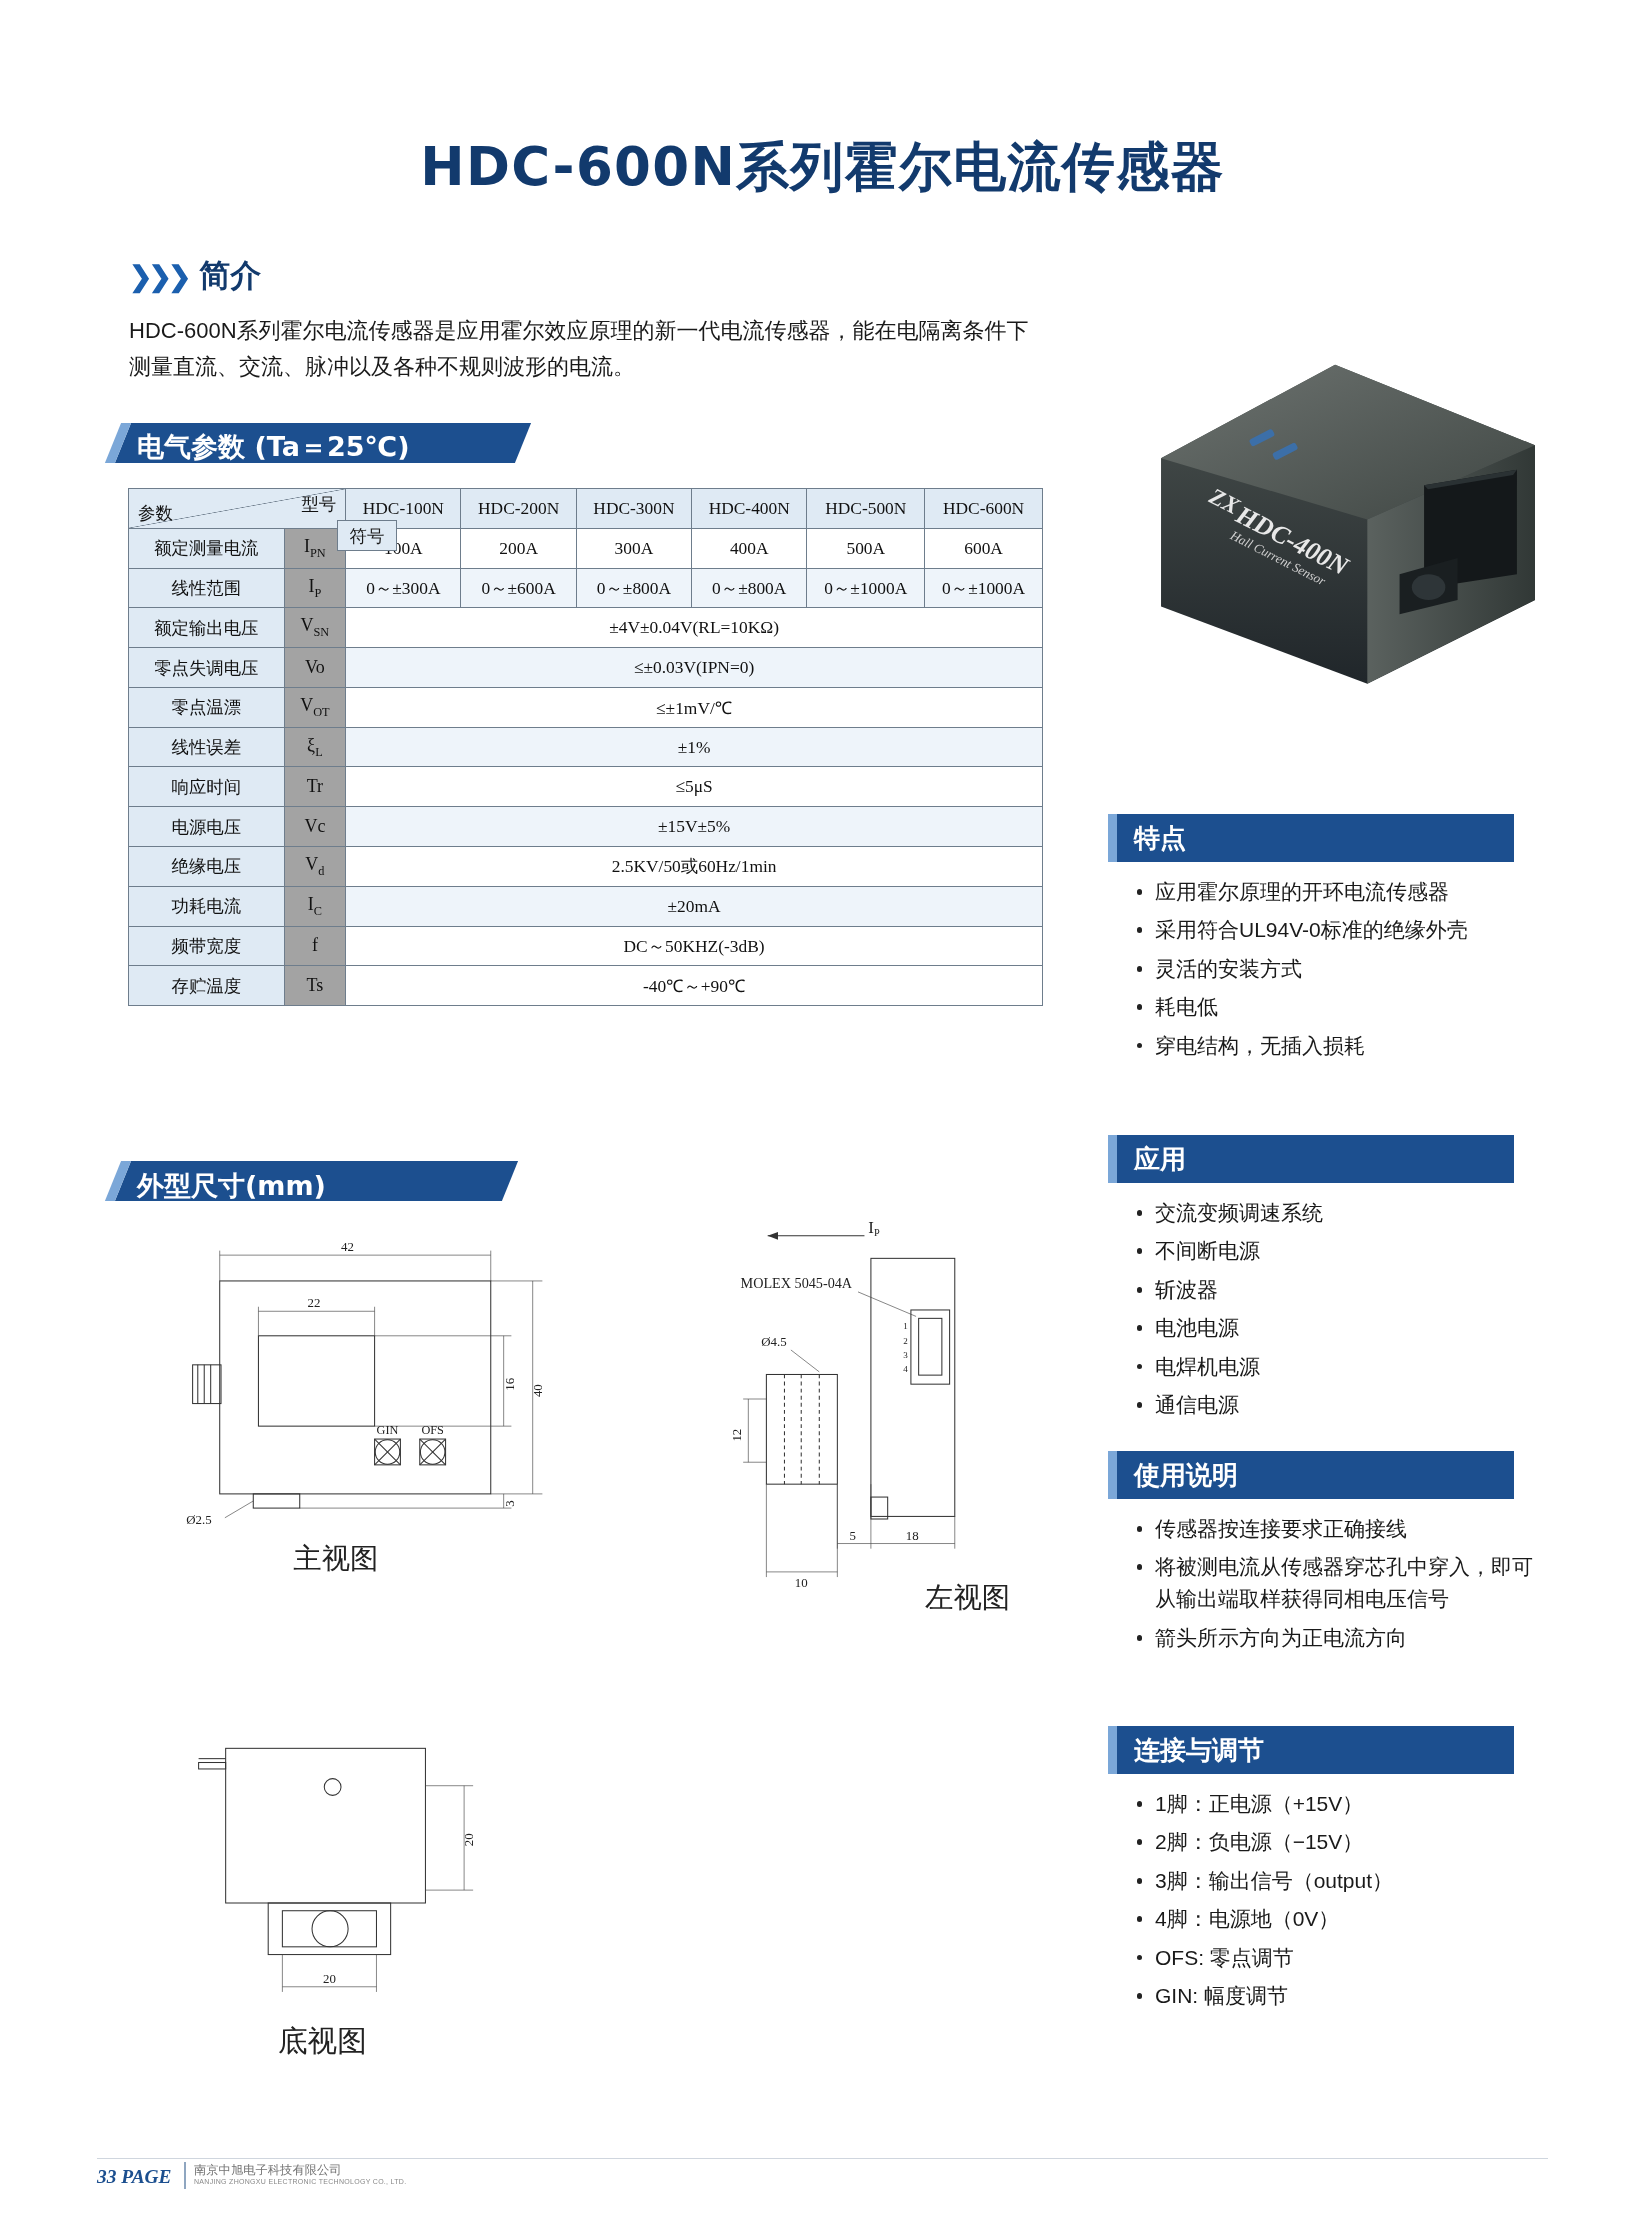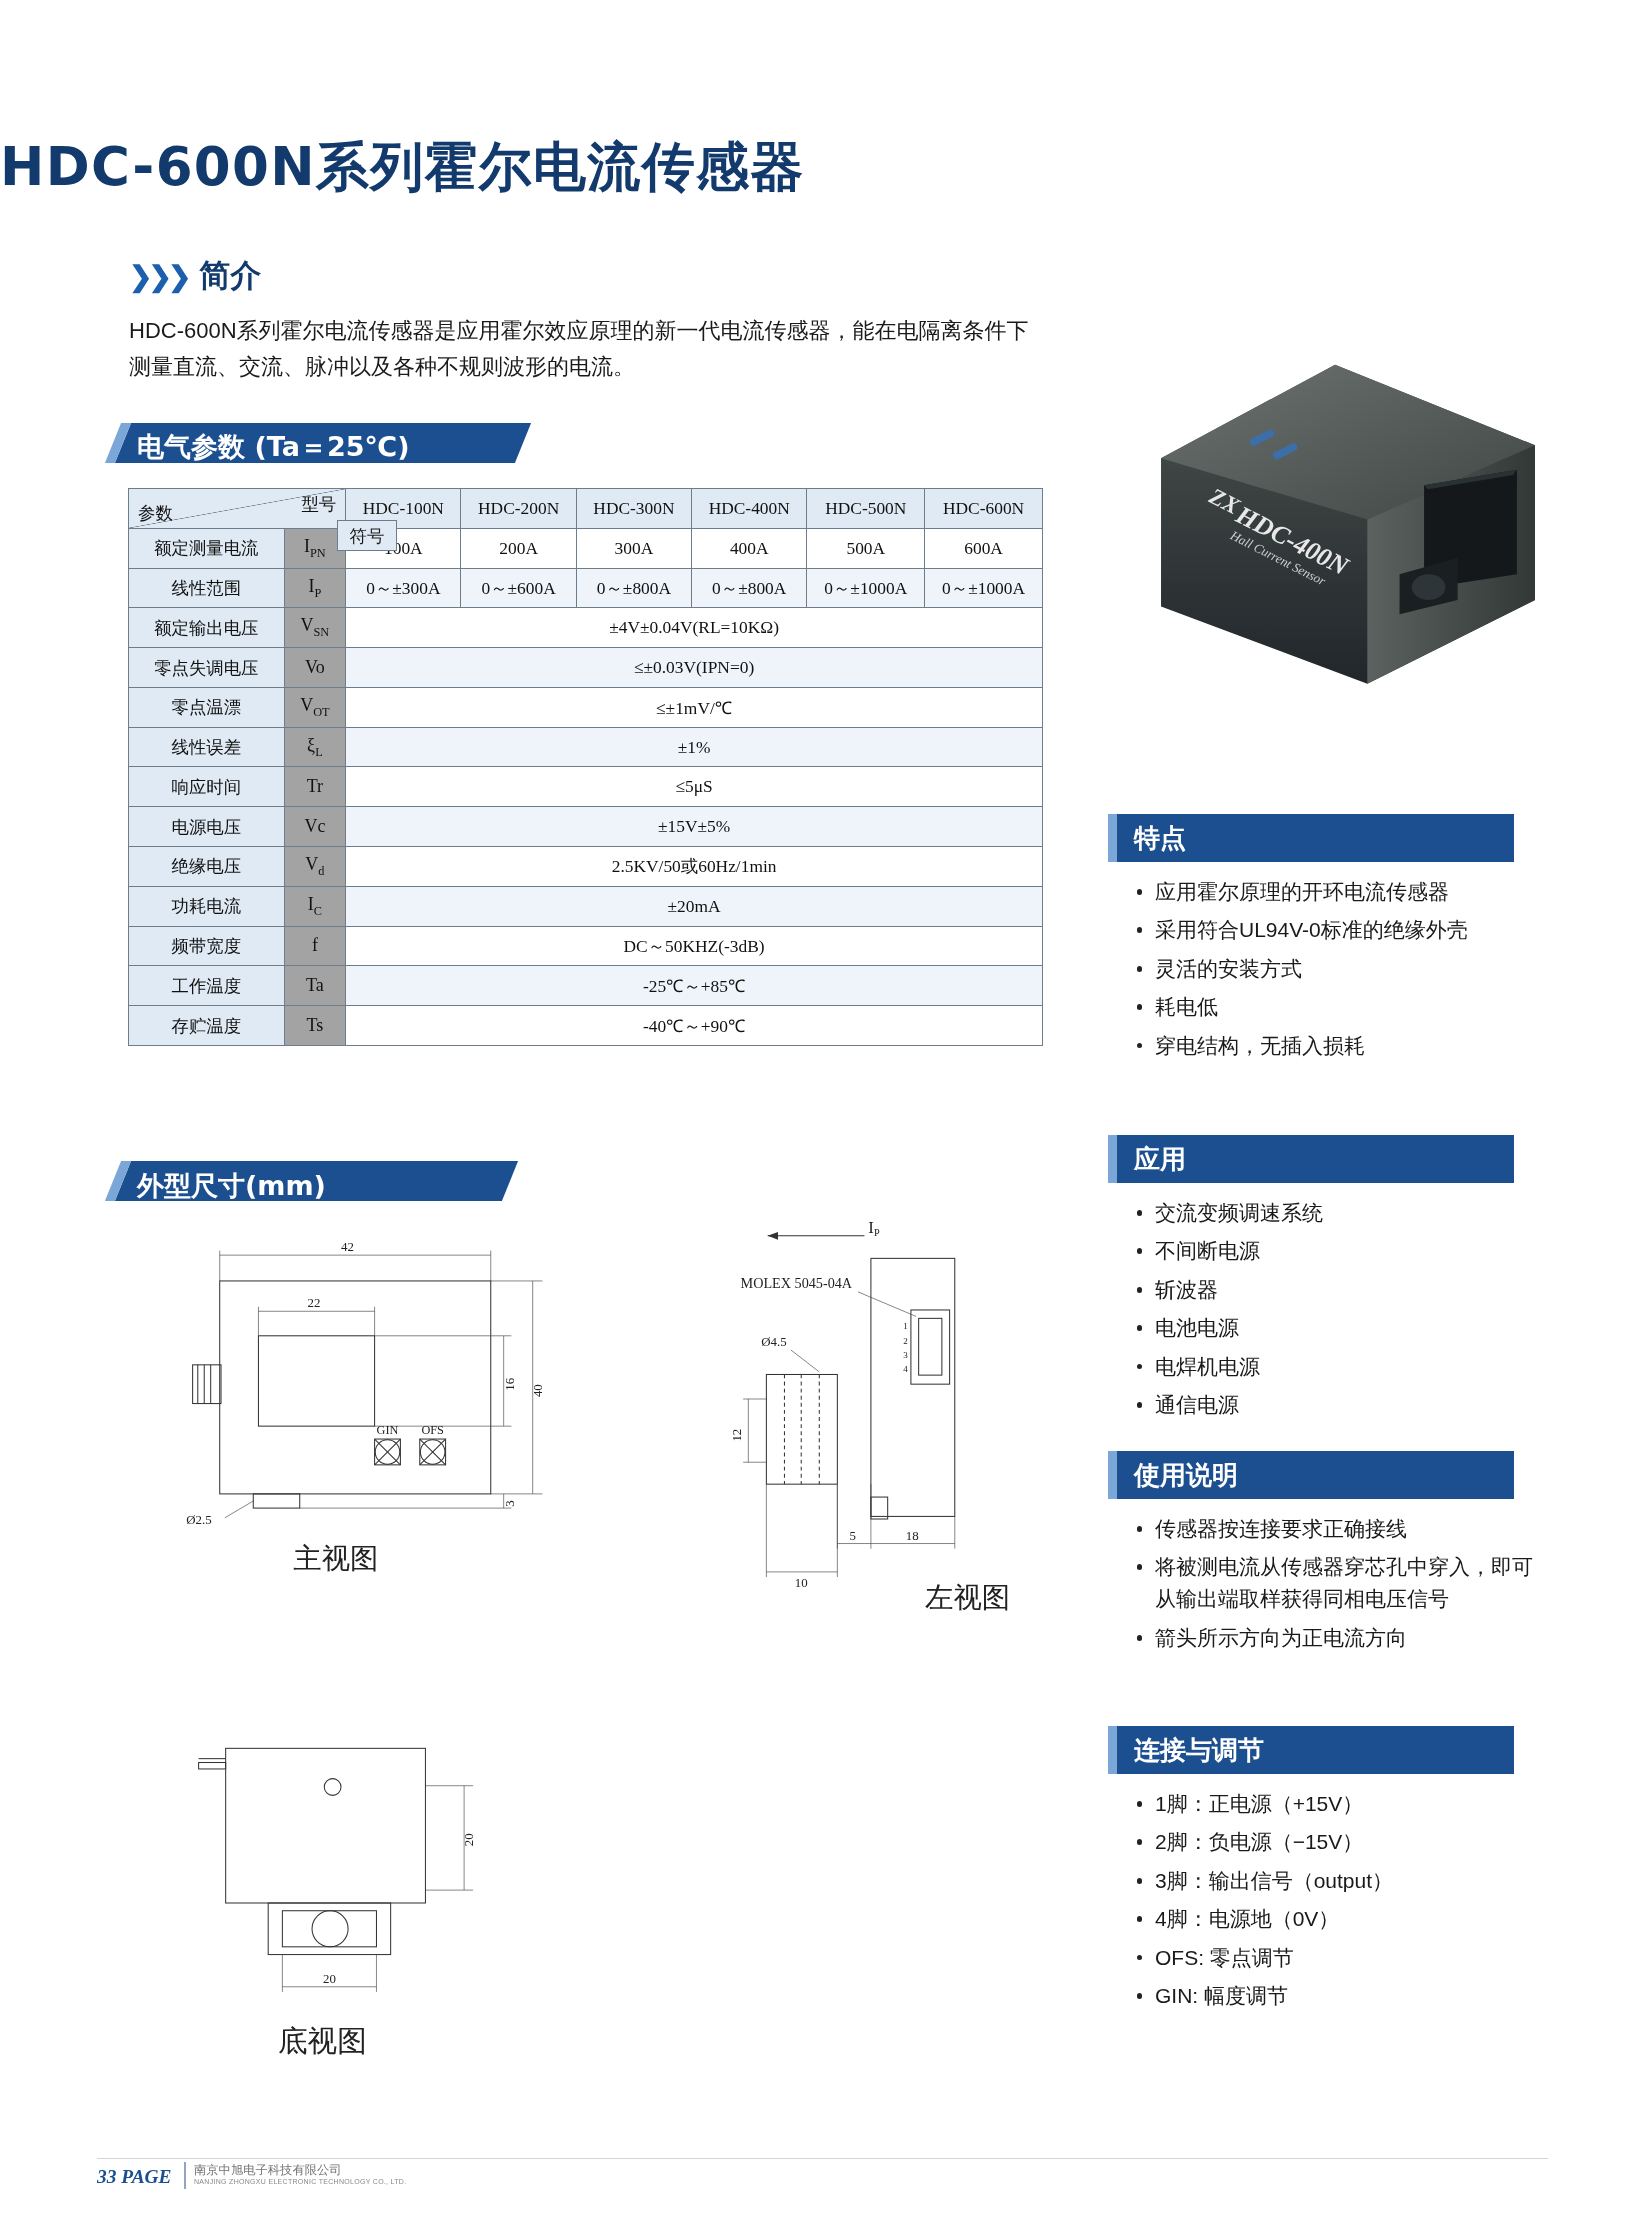--- a/index.html
+++ b/index.html
@@ -9,21 +9,21 @@
     font-family:"Liberation Sans", sans-serif;
     color:#1a1a1a;
     position:relative;
     overflow:hidden;
   }
   .page{position:relative;width:1645px;height:2216px;}
 
   
   .doc-title{
     position:absolute; top:132px; left:0; width:1645px;
-    text-align:left;
+    text-align:center;
     font-size:53px;
     font-weight:bold;
     letter-spacing:1.3px;
     color:#123a6d;
     font-family:"DejaVu Sans", sans-serif;
   }
 
   
   .intro-head{
     position:absolute; top:255px; left:129px;
@@ -266,25 +266,20 @@
       <td class="sym">I<span class="sub">C</span></td>
       <td class="val-blue" colspan="6">±20mA</td>
     </tr>
 
     <tr>
       <td class="lbl">频带宽度</td>
       <td class="sym">f</td>
       <td class="val" colspan="6">DC～50KHZ(-3dB)</td>
     </tr>
 
-    <tr>
-      <td class="lbl">工作温度</td>
-      <td class="sym">Ta</td>
-      <td class="val-blue" colspan="6">-25℃～+85℃</td>
-    </tr>
 
     <tr>
       <td class="lbl">存贮温度</td>
       <td class="sym">Ts</td>
       <td class="val" colspan="6">-40℃～+90℃</td>
     </tr>
   </tbody>
     </table>
 
   <div style="position:absolute;top:488px;left:128px;width:0;height:0;"></div>

